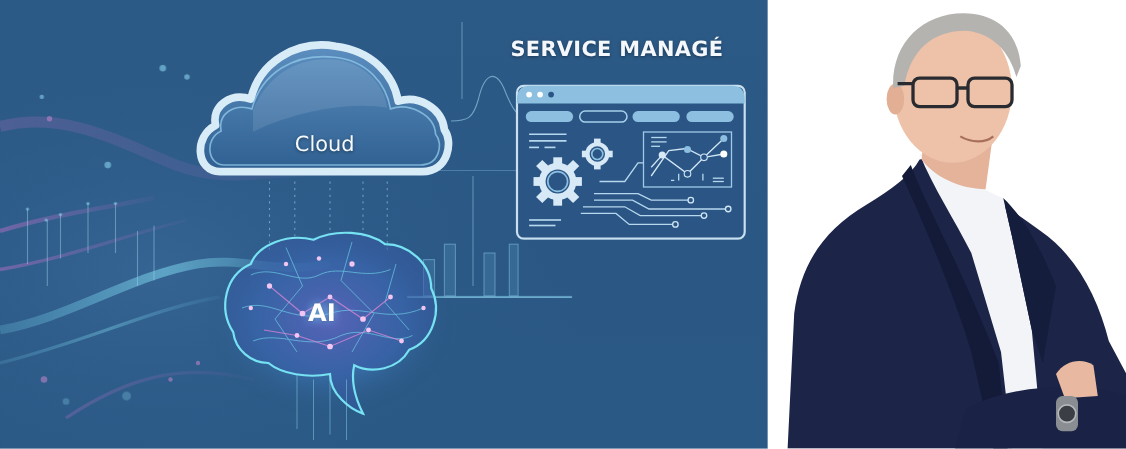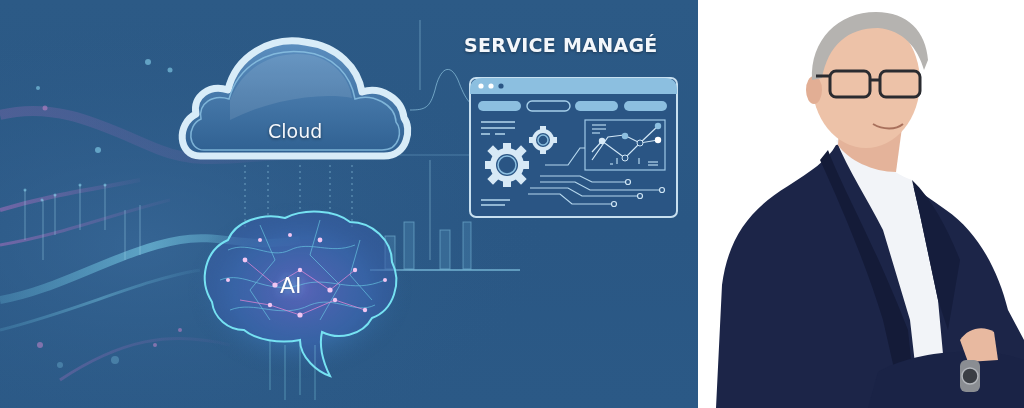--- a/index.html
+++ b/index.html
@@ -6,21 +6,21 @@
   body{width:1024px;height:408px;overflow:hidden;background:#fff;font-family:"DejaVu Sans","Liberation Sans",sans-serif;}
   .stage{position:relative;width:1024px;height:408px;overflow:hidden;}
   .banner{position:absolute;left:0;top:0;width:698px;height:408px;overflow:hidden;
     background:linear-gradient(180deg,#2c5a86 0%,#2a5784 55%,#2b5986 100%);}
   .banner .waves{position:absolute;left:0;top:0;width:698px;height:408px;}
   .photo{position:absolute;left:698px;top:0;width:326px;height:408px;background:#ffffff;overflow:hidden;}
   .title{position:absolute;left:464px;top:34px;color:#f4f7fb;font-family:"DejaVu Sans",sans-serif;font-weight:bold;
     font-size:19px;letter-spacing:0.3px;text-shadow:0 1px 3px rgba(0,0,0,.4);white-space:nowrap;}
   .cloud-label{position:absolute;left:268px;top:120px;color:#f5f8fc;font-weight:normal;font-size:19px;
     font-family:"DejaVu Sans",sans-serif;text-shadow:0 1px 3px rgba(0,0,0,.45);}
-  .ai-label{position:absolute;left:280px;top:273px;color:#ffffff;font-weight:normal;font-size:22px;
+  .ai-label{position:absolute;left:280px;top:273px;color:#ffffff;font-weight:bold;font-size:22px;
     font-family:"DejaVu Sans",sans-serif;text-shadow:0 0 8px rgba(120,210,255,.9),0 0 3px rgba(0,0,0,.4);}
   svg{display:block;}
 </style>
 </head>
 <body>
 
 <div class="stage">
 
   <div class="banner">
     <svg class="waves" viewBox="0 0 698 408" width="698" height="408">

